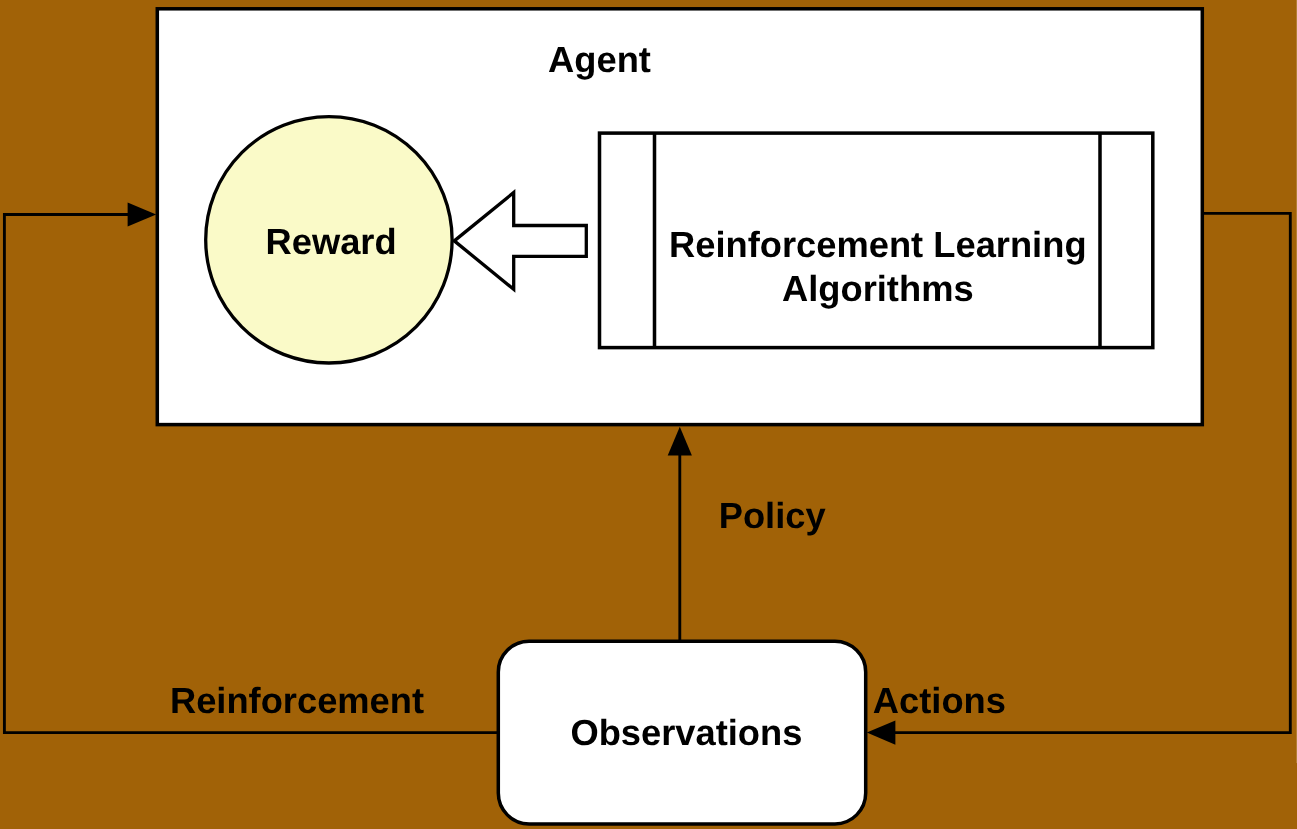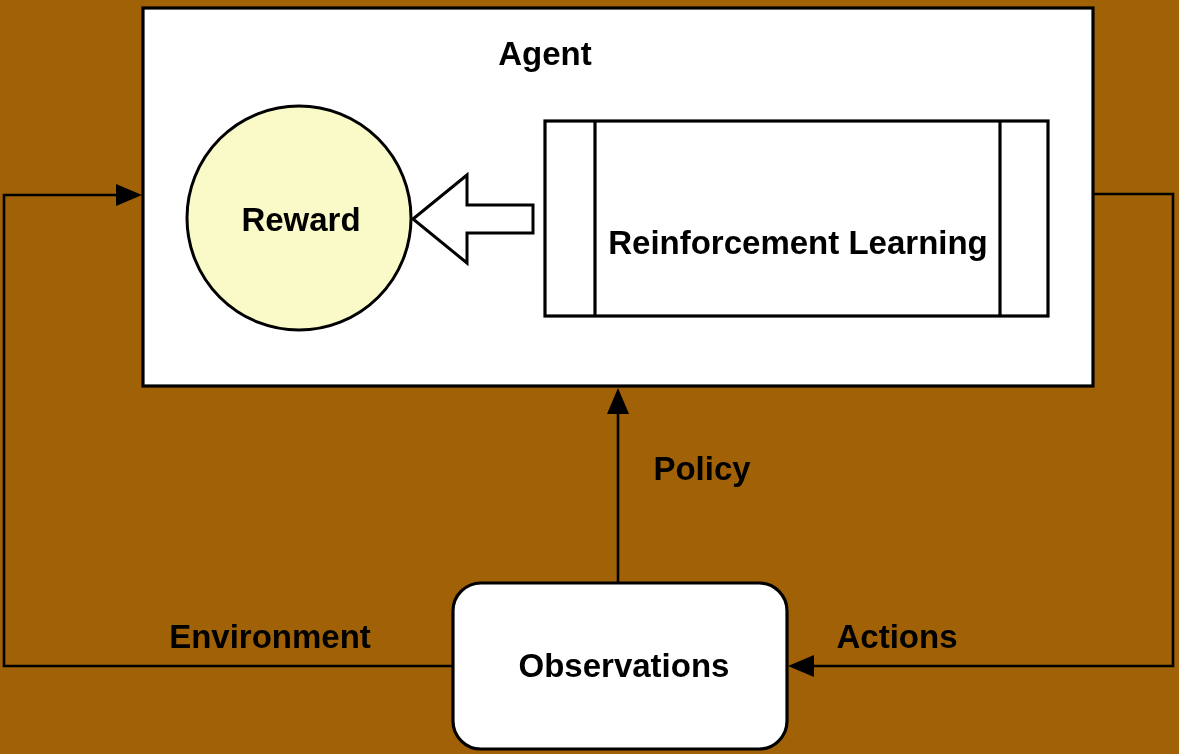--- a/index.html
+++ b/index.html
@@ -57,23 +57,24 @@
 
     <rect class="shape" x="453" y="583" width="334" height="166" rx="28" ry="28"></rect>
   </svg>
 
   <div class="label" style="left:545px; top:54px">Agent</div>
 
   <div class="label" style="left:301px; top:220px">Reward</div>
 
   <div class="label" style="left:798px; top:243px">
     <span>Reinforcement Learning</span><br>
+    <span>Algorithms</span>
   </div>
 
   <div class="label" style="left:624px; top:666px">Observations</div>
 
   <div class="label" style="left:702px; top:469px">Policy</div>
 
-  <div class="label" style="left:270px; top:637px">Environment</div>
+  <div class="label" style="left:270px; top:637px">Reinforcement</div>
 
-  <div class="label" style="left:897px; top:637px">Actions</div>
+  <div class="label" style="left:854px; top:637px">Actions</div>
 
 </div>
 
 </body></html>

